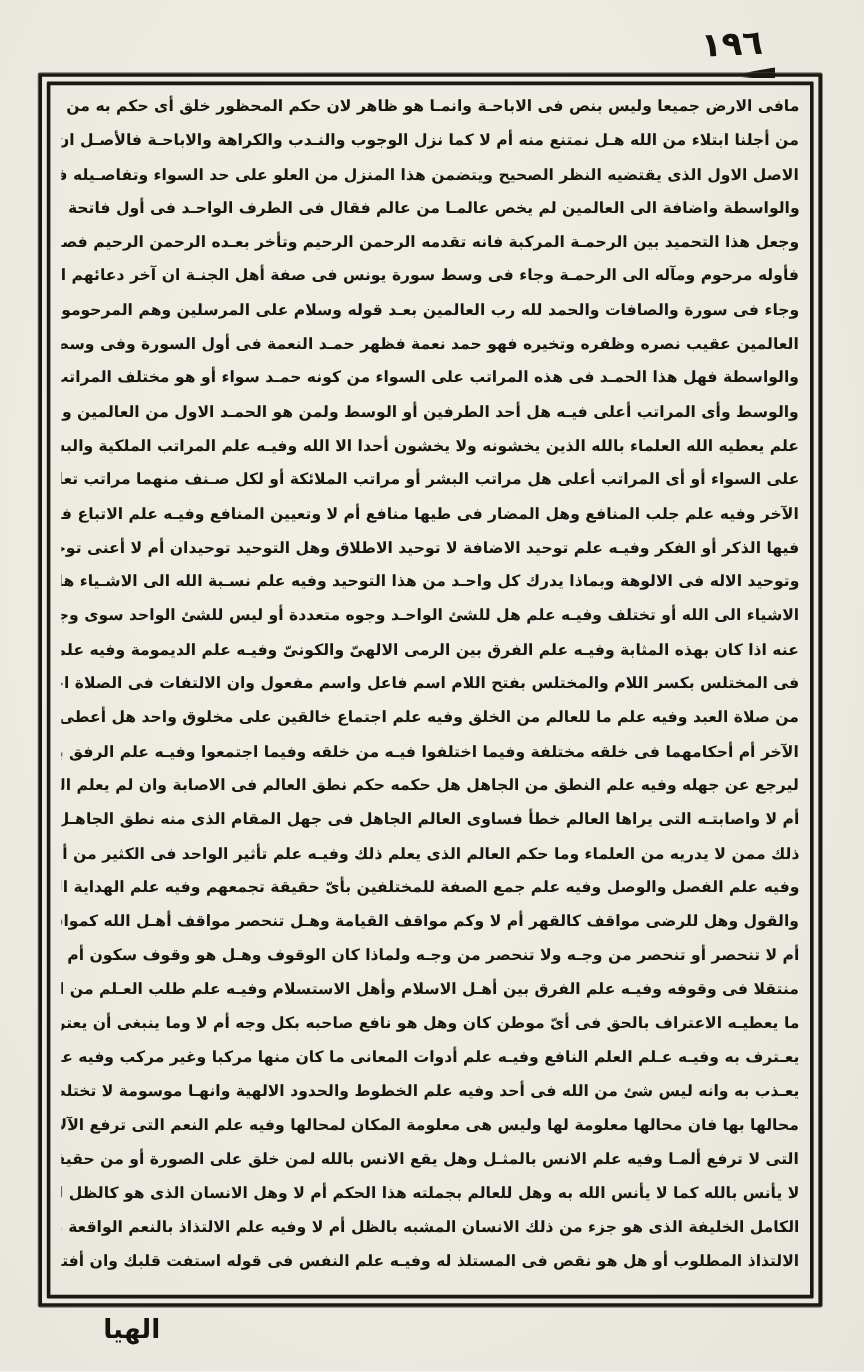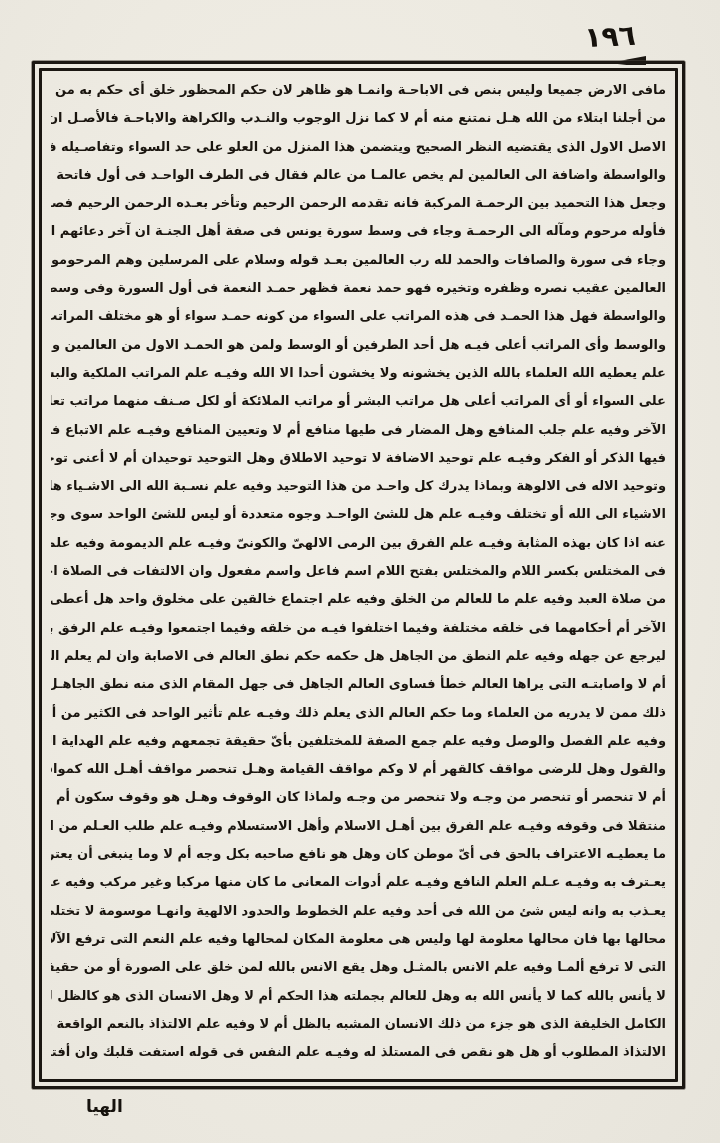--- a/index.html
+++ b/index.html
@@ -75,21 +75,21 @@
     overflow: hidden;
     text-align: justify;
     text-align-last: justify;
     text-justify: inter-word;
     color: #1a150f;
   }
   .catchword {
     position: absolute;
     top: 1096px;
     left: 86px;
-    font-size: 17px;
+    font-size: 22px;
     font-weight: bold;
     direction: rtl;
     color: #16120d;
   }
 </style>
 </head>
 <body>
 
 <div class="page-number">١٩٦</div>
 

